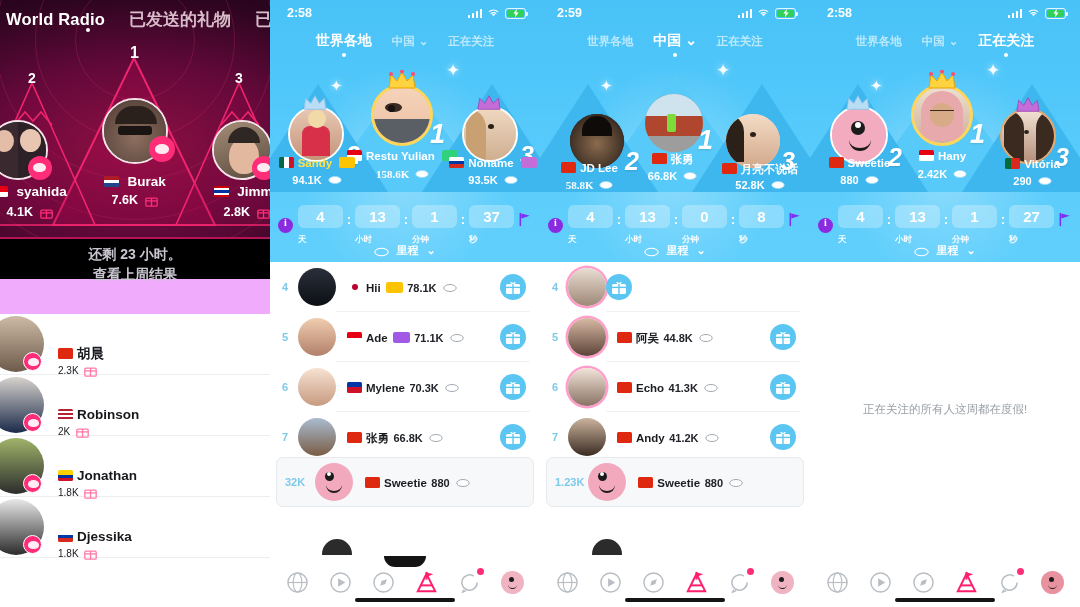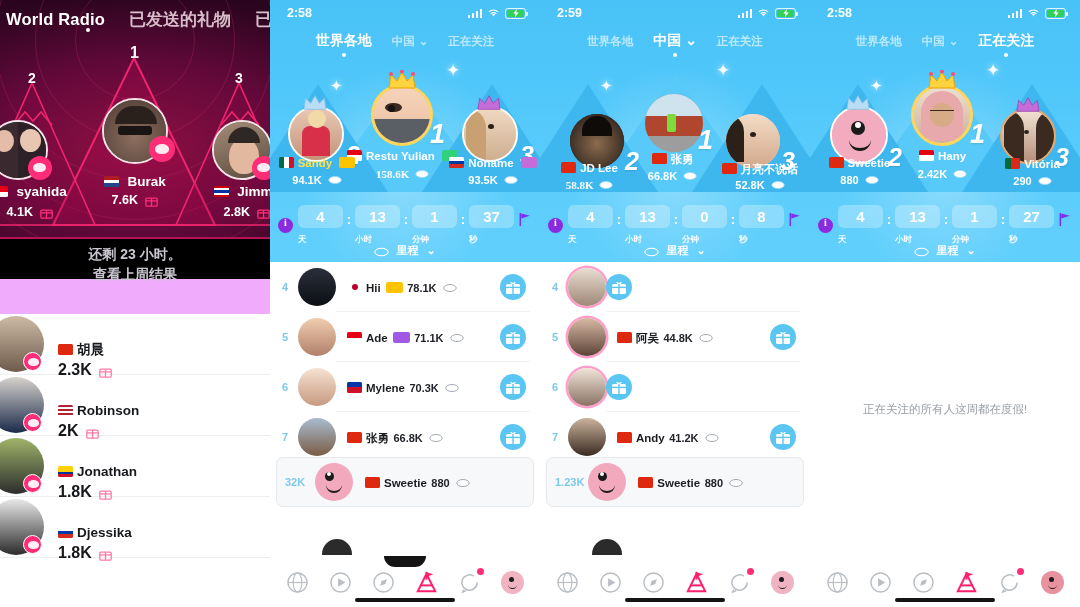--- a/index.html
+++ b/index.html
@@ -64,21 +64,21 @@
   .dk-badge {
     position:absolute; right:2px; bottom:1px; width:19px; height:19px; border-radius:50%;
     background:#ff2d78; border:1.5px solid #fff;
   }
   .dk-badge::before{
     content:""; position:absolute; left:4px; top:5px; width:11px; height:8px;
     border-radius:50% 50% 45% 45%; background:#fff; opacity:.92;
   }
   .dk-info { margin-left:14px;margin-top:35px; }
   .dk-info .n { font-size:13.5px; font-weight:700; color:#16181c; line-height:1.35;}
-  .dk-info .s { font-size:16px; font-weight:700; color:#16181c; line-height:1.4; }
+  .dk-info .s { font-size:10px; font-weight:400; color:#16181c; line-height:1.4; }
 
   
   .panel-blue { position:relative; width:270px; height:607px; background:#fff; overflow:hidden; }
   .blue-hero {
     position:relative; width:100%; height:262px;
     background: linear-gradient(180deg, #49c2f7 0%, #52c8fa 40%, #5ccdfb 70%, #61cffc 100%);
     overflow:hidden;
   }
   .blue-hero::after{
     content:""; position:absolute; left:50%; top:52px; transform:translateX(-50%);
@@ -789,20 +789,28 @@
               <rect x="1" y="5" width="14" height="10" rx="1.5" fill="#fff"></rect>
               <line x1="8" y1="5" x2="8" y2="15" stroke="#5cc6f2" stroke-width="1.4"></line>
               <line x1="1" y1="8.4" x2="15" y2="8.4" stroke="#5cc6f2" stroke-width="1.4"></line>
               <path d="M8 5 C5 5 4 1 8 4 C12 1 11 5 8 5" fill="#fff"></path>
             </svg>
         </span>
       </div>
       <div class="bl-row">
         <span class="bl-rank">6</span>
         <span class="bl-av pinkring" style="background:linear-gradient(#f1e4da,#8a7263);"></span>
+        <span class="bl-info">
+          <span class="bl-name"><span class="flagbox" style="background:#de2910;"></span><span>Echo</span></span>
+          <span class="bl-score"><span>41.3K</span>
+            <svg width="14" height="10" viewBox="0 0 18 12" style="vertical-align:-1px;margin-left:3px;">
+                <ellipse cx="9" cy="6" rx="8" ry="4.5" fill="#fff" stroke="#9aa3ab" stroke-width="1.2"></ellipse>
+              </svg>
+          </span>
+        </span>
         <span class="bl-gift">
           <svg width="16" height="16" viewBox="0 0 16 16" style="position:absolute;left:5px;top:5px;">
               <rect x="1" y="5" width="14" height="10" rx="1.5" fill="#fff"></rect>
               <line x1="8" y1="5" x2="8" y2="15" stroke="#5cc6f2" stroke-width="1.4"></line>
               <line x1="1" y1="8.4" x2="15" y2="8.4" stroke="#5cc6f2" stroke-width="1.4"></line>
               <path d="M8 5 C5 5 4 1 8 4 C12 1 11 5 8 5" fill="#fff"></path>
             </svg>
         </span>
       </div>
       <div class="bl-row">

